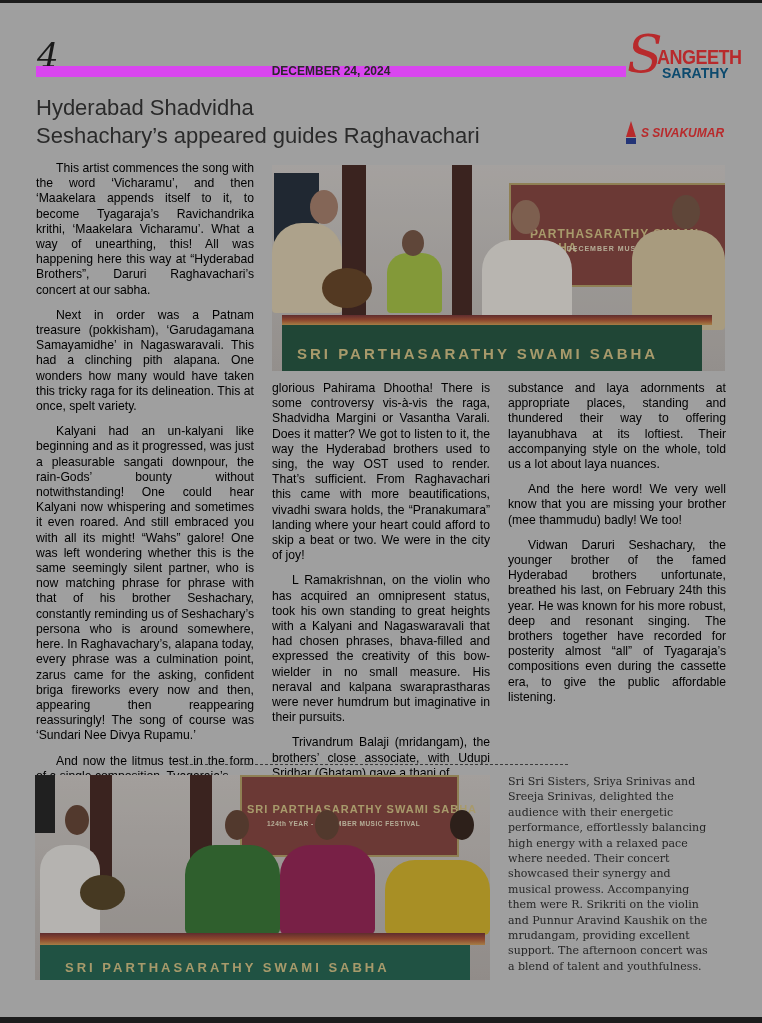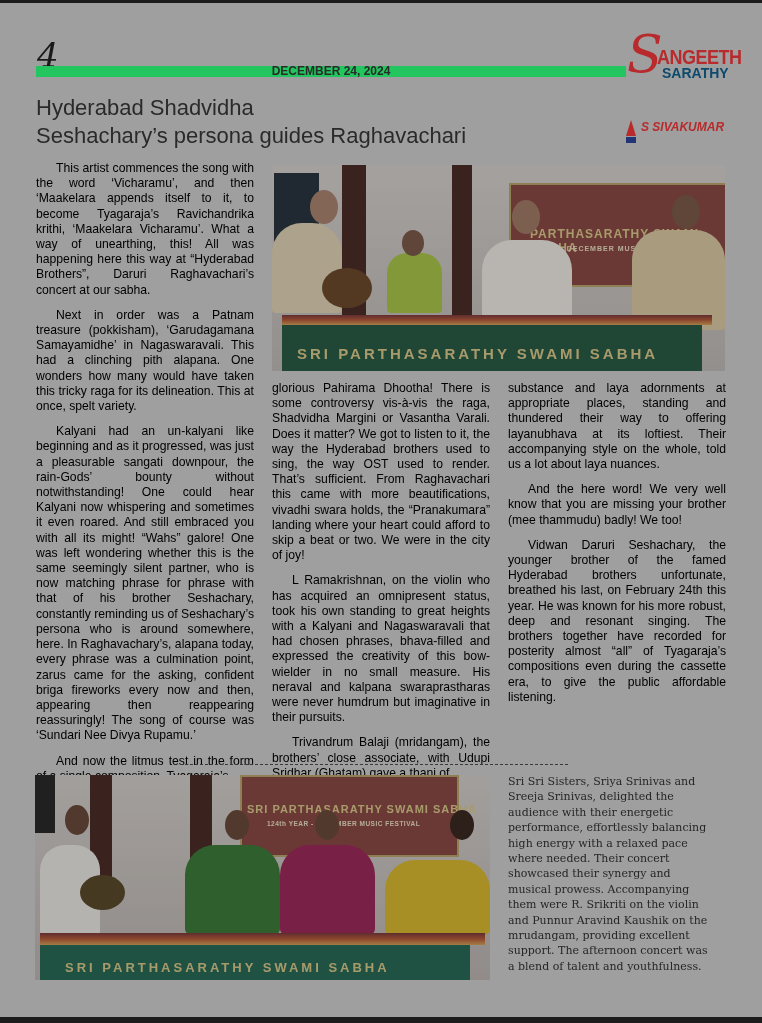--- a/index.html
+++ b/index.html
@@ -1,27 +1,27 @@
 <!DOCTYPE html>
 <html><head>
 <meta charset="utf-8">
 <style>
   html,body{margin:0;padding:0;}
   body{width:762px;height:1023px;background:#9f9f9f;position:relative;overflow:hidden;font-family:"Liberation Sans",sans-serif;color:#1f1f1f;}
   .topband{position:absolute;left:0;top:0;width:762px;height:3px;background:#1c1c1c;}
   .botband{position:absolute;left:0;top:1017px;width:762px;height:6px;background:#1c1c1c;}
   .page-num{position:absolute;left:37px;top:38px;font-family:"DejaVu Serif",serif;font-style:italic;font-size:34px;line-height:34px;color:#1a1a1a;}
-  .dateband{position:absolute;left:36px;top:66px;width:590px;height:11px;background:#22c55e;}
+  .dateband{position:absolute;left:36px;top:66px;width:590px;height:11px;background:#d946ef;}
   .date{position:absolute;left:0;width:590px;top:-2px;text-align:center;font-size:12px;font-weight:bold;color:#2a2a2a;line-height:14px;}
   .logo{position:absolute;left:627px;top:24px;width:110px;height:60px;}
   .logo-s{position:absolute;left:0;top:4px;font-family:"DejaVu Serif",serif;font-size:52px;line-height:52px;color:#b82a2c;font-style:italic;}
   .logo-top{position:absolute;left:30px;top:24px;font-size:18px;font-weight:bold;color:#b82a2c;letter-spacing:-0.5px;line-height:18px;transform:scaleY(1.1);}
   .logo-bot{position:absolute;left:35px;top:42px;font-size:14px;font-weight:bold;color:#0c4a6e;line-height:14px;}
   .title{position:absolute;left:36px;top:94px;font-size:22px;line-height:28px;color:#2a2a2a;}
-  .author{position:absolute;left:625px;top:120px;height:26px;display:flex;}
+  .author{position:absolute;left:625px;top:120px;height:26px;display:flex;align-items:center;}
   .pen{width:12px;height:24px;position:relative;margin-right:4px;}
   .pen .nib{position:absolute;left:1px;top:0;width:0;height:0;border-left:5px solid transparent;border-right:5px solid transparent;border-bottom:16px solid #b82a2c;}
   .pen .base{position:absolute;left:1px;top:17px;width:10px;height:6px;background:#233477;}
   .author-name{font-size:12px;font-weight:bold;font-style:italic;color:#b82a2c;}
   .col{position:absolute;font-size:12.2px;line-height:15.2px;text-align:justify;color:#000000;}
   .col p{margin:0 0 10px 0;text-indent:20px;}
   .col1{left:36px;top:161px;width:218px;}
   .col2{left:272px;top:381px;width:218px;}
   .col3{left:508px;top:381px;width:218px;}
   .photo{position:absolute;overflow:hidden;}
@@ -43,21 +43,21 @@
 </div>
 
 <div class="logo">
   <span class="logo-s">S</span>
   <span class="logo-top">ANGEETH</span>
   <span class="logo-bot">SARATHY</span>
 </div>
 
 <div class="title">
   <div>Hyderabad Shadvidha</div>
-  <div>Seshachary’s persona guides Raghavachari</div>
+  <div>Seshachary’s appeared guides Raghavachari</div>
 </div>
 
 <div class="author">
   <span class="pen">
       <span class="nib"></span>
       <span class="base"></span>
     </span>
   <span class="author-name">S SIVAKUMAR</span>
 </div>
 

